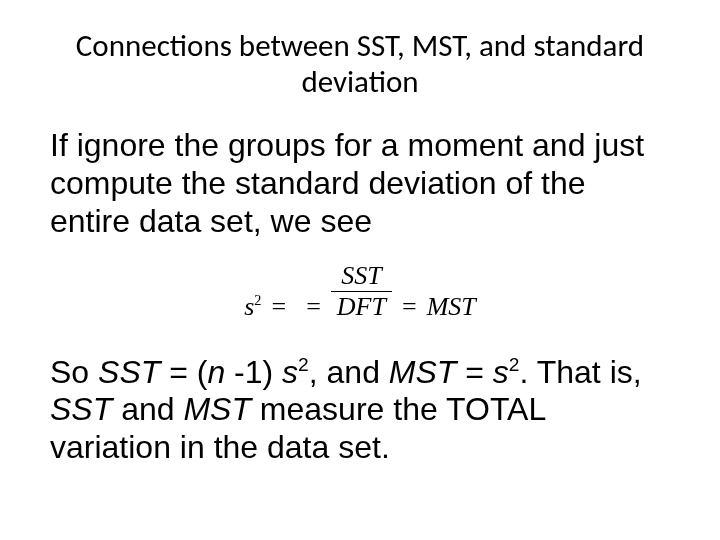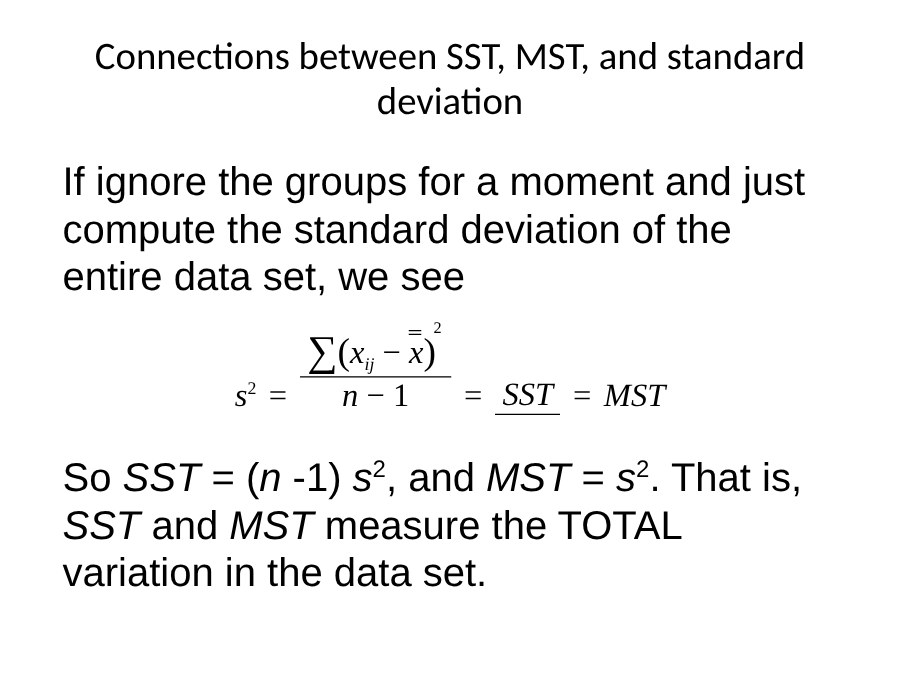--- a/index.html
+++ b/index.html
@@ -130,38 +130,29 @@
   <p class="body-text">If ignore the groups for a moment and just compute the standard deviation of the entire data set, we see</p>
 
   <div class="formula-wrap">
     <span class="formula">
       <span>
         <span>s</span><span class="sup">2</span>
       </span>
       <span class="eq">=</span>
 
       <span class="frac">
-        <span class="num">
-          <span class="sigma">∑</span><span class="paren-big">(</span><span><span>x</span><span class="sub">ij</span></span>
-          <span class="up">−</span>
-          <span class="xbarbar"><span class="bars"></span><span class="bars2"></span><span>x</span></span><span class="paren-big">)</span><span class="outer-sup">2</span>
-        </span>
         <span class="bar"></span>
-        <span class="den">
-          <span>n</span>
-          <span class="up">−</span>
-          <span class="up">1</span>
-        </span>
       </span>
 
       <span class="eq">=</span>
 
       <span class="frac">
         <span class="num">SST</span>
         <span class="bar"></span>
+        <span class="den">DFT</span>
       </span>
 
       <span class="eq">=</span>
 
       <span>MST</span>
     </span>
   </div>
 
   <p class="body-text">
     <span>So  </span><span class="it">SST</span><span> = (</span><span class="it">n </span><span>-1) </span><span class="it">s</span><span class="sup2">2</span><span>,  and </span><span class="it">MST</span><span> = </span><span class="it">s</span><span class="sup2">2</span><span>.  That is, </span><span class="it">SST</span><span> and </span><span class="it">MST</span><span> measure the TOTAL variation in the data set.</span>

